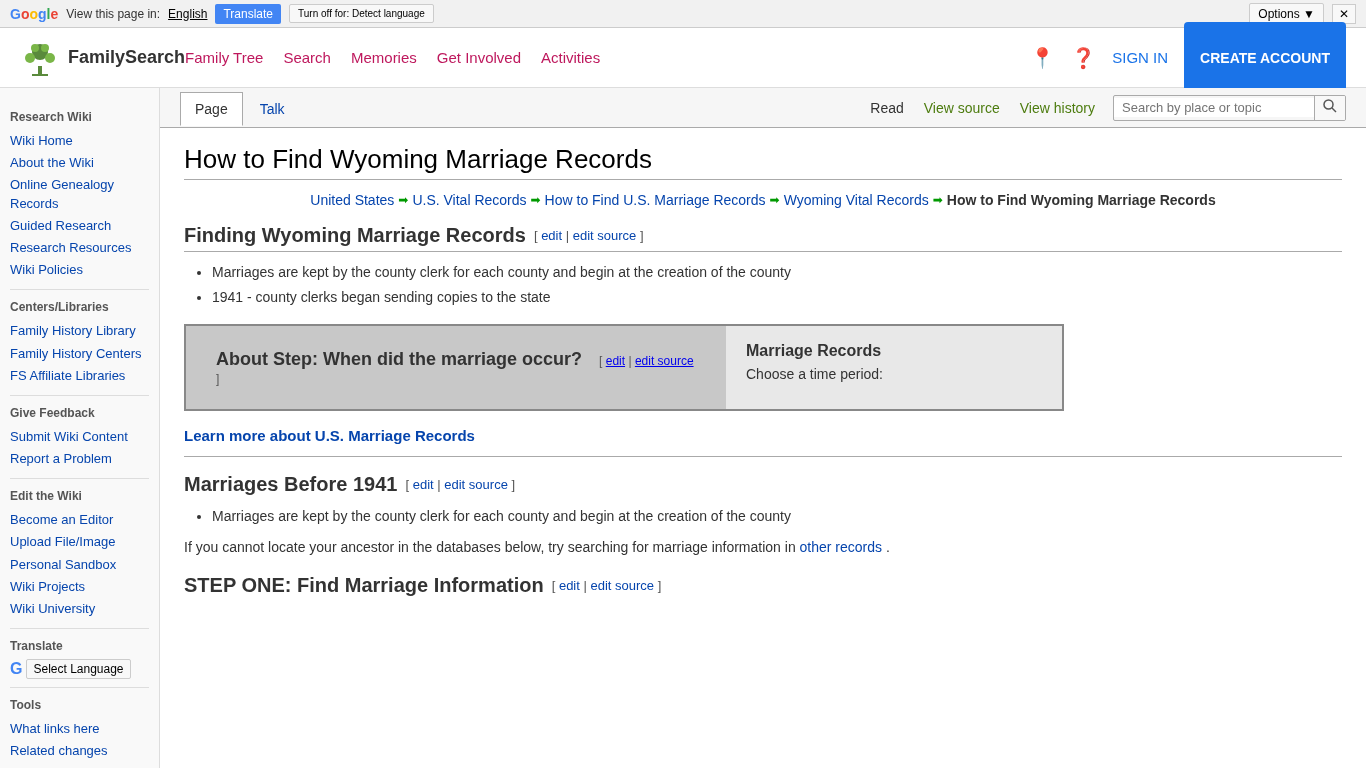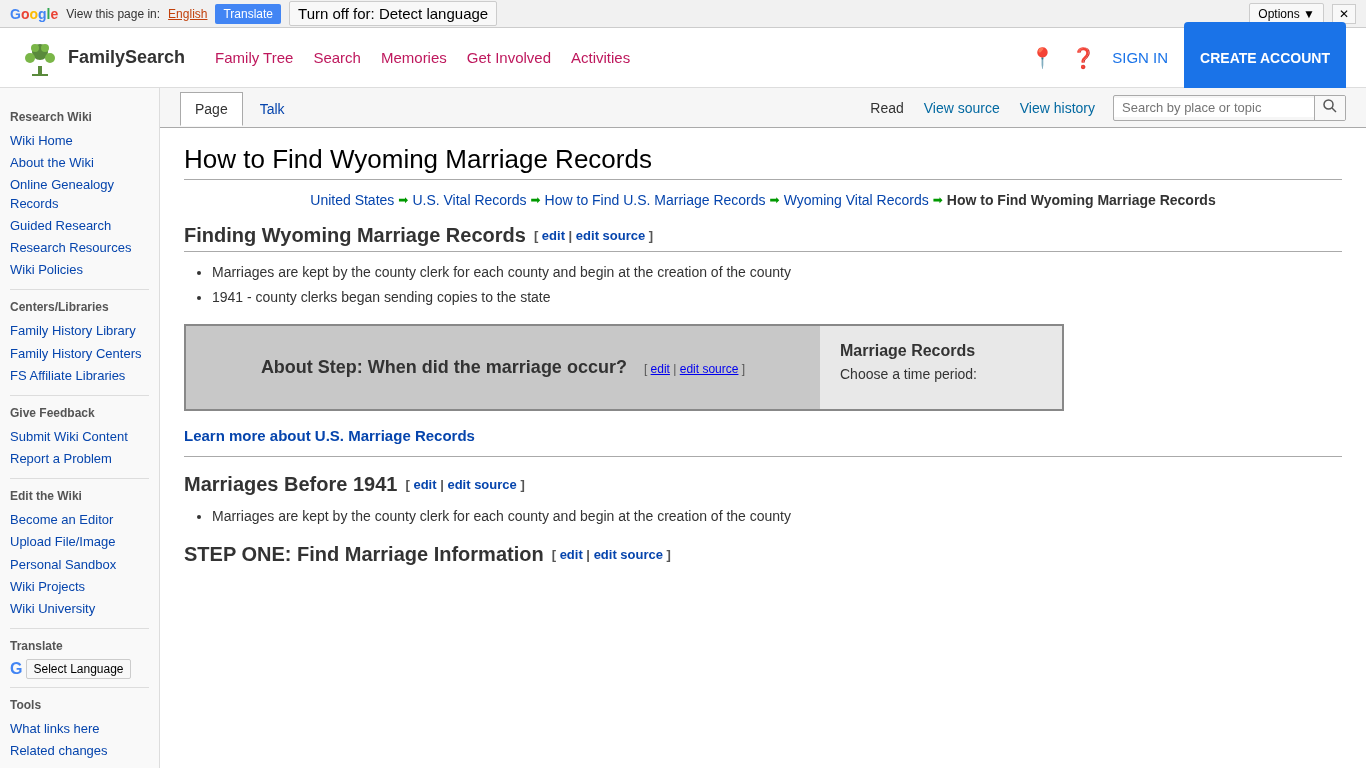--- a/index.html
+++ b/index.html
@@ -9,37 +9,37 @@
     .translate-bar {
       background: #f1f1f1;
       border-bottom: 1px solid #ccc;
       padding: 4px 10px;
       font-size: 12px;
       display: flex;
       align-items: center;
       gap: 8px;
       height: 28px;
     }
-    .translate-bar a { color: #c2410c; text-decoration: underline; }
+    .translate-bar a { color: #000000; text-decoration: underline; }
     .translate-bar .translate-btn {
       background: #4285f4;
       color: #fff;
       border: none;
       padding: 3px 8px;
       border-radius: 2px;
       cursor: pointer;
       font-size: 12px;
     }
     .translate-bar .turnoff-btn {
       background: #f8f8f8;
       border: 1px solid #ccc;
       padding: 3px 8px;
       border-radius: 2px;
       cursor: pointer;
-      font-size: 15px;
+      font-size: 10px;
     }
     .translate-bar .options-btn {
       margin-left: auto;
       background: #f8f8f8;
       border: 1px solid #ccc;
       padding: 3px 8px;
       border-radius: 2px;
       cursor: pointer;
       font-size: 12px;
     }
@@ -52,21 +52,20 @@
     }
 
     
     .header {
       background: #fff;
       border-bottom: 1px solid #ddd;
       padding: 0 20px;
       height: 60px;
       display: flex;
       align-items: center;
-      gap: 30px;
     }
     .logo {
       display: flex;
       align-items: center;
       gap: 8px;
       text-decoration: none;
     }
     .logo-icon {
       width: 40px;
       height: 40px;
@@ -205,21 +204,21 @@
       color: #333;
       font-weight: normal;
     }
     .tab-actions {
       margin-left: auto;
       display: flex;
       align-items: center;
       gap: 0;
     }
     .tab-action-link {
-      color: #0369a1;
+      color: #4d7c0f;
       text-decoration: none;
       font-size: 14px;
       padding: 4px 10px;
       cursor: pointer;
     }
     .tab-action-link.active { color: #333; }
     .search-wiki {
       display: flex;
       align-items: center;
       border: 1px solid #aaa;
@@ -282,21 +281,21 @@
       font-weight: bold;
       border-bottom: 1px solid #aaa;
       padding-bottom: 4px;
       margin: 16px 0 10px;
       display: flex;
       align-items: center;
       gap: 8px;
     }
     .edit-links {
       font-size: 13px;
-      font-weight: bold;
+      font-weight: normal;
       color: #555;
     }
     .edit-links a {
       color: #0645ad;
       text-decoration: none;
     }
     .article ul {
       padding-left: 28px;
       margin-bottom: 10px;
     }
@@ -320,21 +319,21 @@
       display: flex;
       align-items: center;
       justify-content: center;
     }
     .marriage-box-left-text {
       font-size: 18px;
       font-weight: bold;
       color: #333;
     }
     .marriage-box-right {
-      width: 242px;
+      width: 336px;
       background: #e8e8e8;
       padding: 16px 20px;
     }
     .marriage-box-right h3 {
       font-size: 16px;
       font-weight: bold;
       margin-bottom: 4px;
     }
     .marriage-box-right p {
       font-size: 14px;
@@ -545,20 +544,25 @@
       <div class="section-heading-2">
         <span>Marriages Before 1941</span>
         <span class="edit-links">
           [ <a href="#">edit</a>
           | <a href="#">edit source</a> ]
         </span>
       </div>
       <ul>
         <li>Marriages are kept by the county clerk for each county and begin at the creation of the county</li>
       </ul>
+      <p>
+        <span>If you cannot locate your ancestor in the databases below, try searching for marriage information in</span>
+        <a href="#">other records</a>
+        <span>.</span>
+      </p>
 
       <div class="section-heading-2">
         <span>STEP ONE: Find Marriage Information</span>
         <span class="edit-links">
           [ <a href="#">edit</a>
           | <a href="#">edit source</a> ]
         </span>
       </div>
 
     </div>

